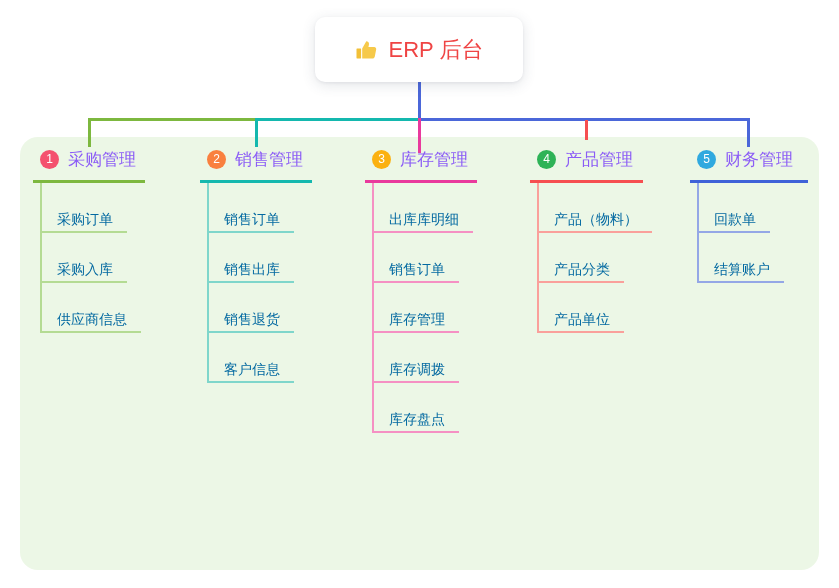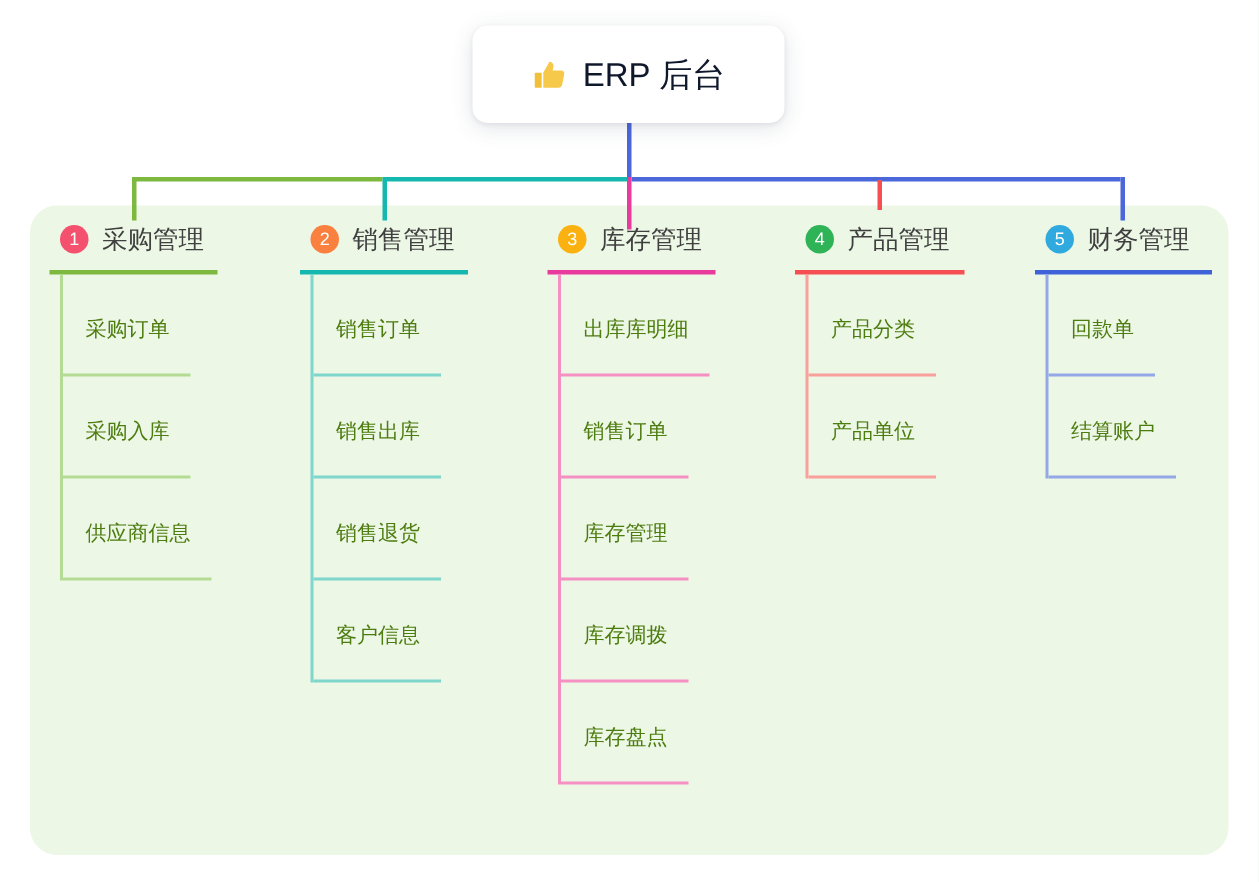--- a/index.html
+++ b/index.html
@@ -9,21 +9,21 @@
     color:#3b4255;overflow:hidden;
   }
   .abs{position:absolute;}
 
   
   .root-node{
     left:315px;top:17px;width:208px;height:65px;
     background:#ffffff;border-radius:10px;
     box-shadow:0 3px 14px rgba(60,70,90,.14), 0 1px 3px rgba(60,70,90,.08);
     display:flex;align-items:center;justify-content:center;gap:10px;
-    font-size:22px;color:#0f172a;z-index:3;
+    font-size:22px;color:#ef4444;z-index:3;
   }
   .root-node .ticon{width:24px;height:24px;display:block;}
 
   
   .line{position:absolute;z-index:1;}
 
   
   .board{
     left:20px;top:137px;width:799px;height:433px;
     background:#ecf7e6;border-radius:18px;z-index:0;
@@ -40,30 +40,30 @@
   .branch-header{
     display:flex;align-items:center;gap:9px;
     padding:0 0 9px 7px;border-bottom:3px solid var(--c);
     cursor:default;
   }
   .badge{
     width:19px;height:19px;border-radius:50%;flex:0 0 19px;
     background:var(--badge);color:#ffffff;font-size:12px;line-height:19px;
     text-align:center;
   }
-  .branch-title{font-size:17px;color:#404040;white-space:nowrap;}
+  .branch-title{font-size:17px;color:#8b5cf6;white-space:nowrap;}
 
   .branch-children{
     margin-left:7px;border-left:2px solid var(--cl);
   }
   .child{
     width:max-content;
-    padding:26px 14px 20px 15px;
+    padding:26px 14px 2px 15px;
     border-bottom:2px solid var(--cl);
-    font-size:14px;line-height:20px;color:#4d7c0f;white-space:nowrap;
+    font-size:14px;line-height:20px;color:#0369a1;white-space:nowrap;
   }
 </style>
 </head>
 <body>
 
 <div class="abs board" style="background: rgb(236, 247, 230);"></div>
 
 <div class="abs line" style="left: 418px; top: 82px; width: 3px; height: 36px; background: rgb(75, 103, 217);"></div>
 <div class="abs line" style="left: 88px; top: 118px; width: 167px; height: 3px; background: rgb(125, 184, 63);"></div>
 <div class="abs line" style="left: 258px; top: 118px; width: 160px; height: 3px; background: rgb(20, 184, 174);"></div>
@@ -122,20 +122,21 @@
     <div class="child">库存盘点</div>
   </div>
 </div>
 
 <div class="branch b4" style="--c: #f64f51; --cl: #faa09b; --badge: #2eb357;">
   <div class="branch-header">
     <span class="badge">4</span>
     <span class="branch-title">产品管理</span>
   </div>
   <div class="branch-children">
+    <div class="child">产品（物料）</div>
     <div class="child">产品分类</div>
     <div class="child">产品单位</div>
   </div>
 </div>
 
 <div class="branch b5" style="--c: #3f62d8; --cl: #94a7e6; --badge: #30a9df;">
   <div class="branch-header">
     <span class="badge">5</span>
     <span class="branch-title">财务管理</span>
   </div>

